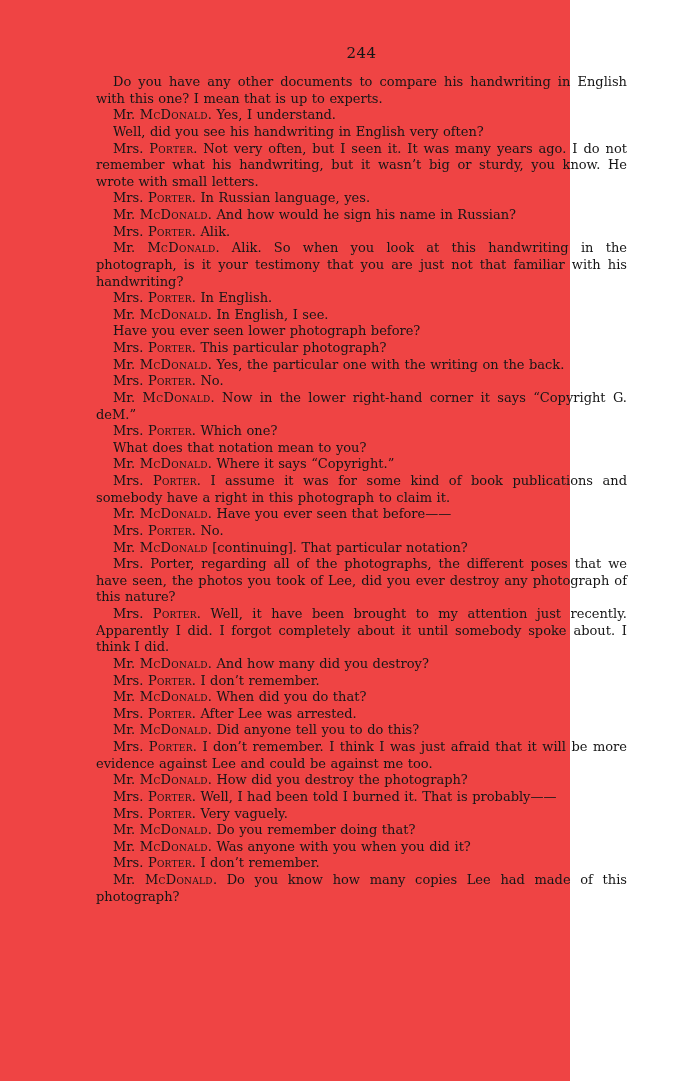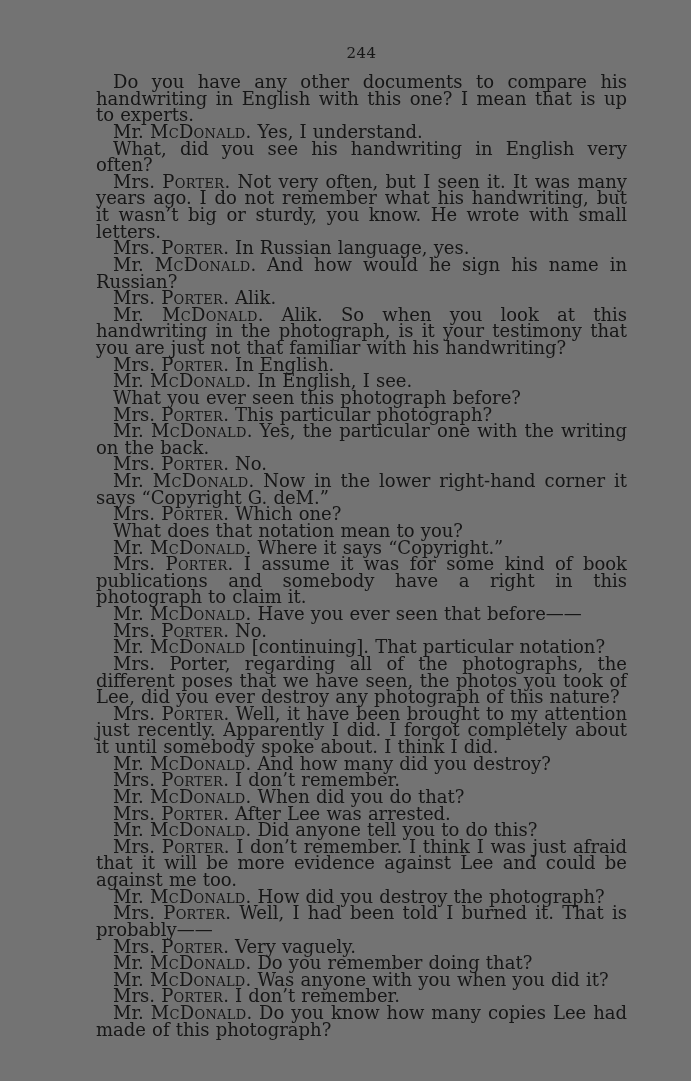--- a/index.html
+++ b/index.html
@@ -6,39 +6,39 @@
   body {
     width: 691px;
     height: 1081px;
     background: #ffffff;
     font-family: "DejaVu Serif", "Liberation Serif", serif;
     color: #161616;
     overflow: hidden;
   }
   .page {
     position: relative;
-    width: 691px;
+    width: 570px;
     height: 1081px;
-    background: #737373;
+    background: #ef4444;
   }
   .folio {
     position: absolute;
     top: 44px;
     left: 96px;
     width: 531px;
     text-align: center;
     font-size: 15px;
     letter-spacing: 0.5px;
   }
   .text-block {
     position: absolute;
     top: 74px;
     left: 96px;
     width: 531px;
-    font-size: 18px;
+    font-size: 13px;
     line-height: 16.62px;
     text-align: justify;
     text-justify: inter-word;
     word-spacing: 0.4px;
   }
   .para {
     margin: 0;
     padding: 0;
     text-indent: 17px;
   }
@@ -48,29 +48,29 @@
   }
 </style>
 </head>
 <body>
 
 <div class="page">
   <div class="folio">244</div>
   <div class="text-block" id="text-block">
       <p class="para">Do you have any other documents to compare his handwriting in English with this one? I mean that is up to experts.</p>
       <p class="para">Mr. <span class="smallcaps">McDonald</span>. Yes, I understand.</p>
-      <p class="para">What, did you see his handwriting in English very often?</p>
+      <p class="para">Well, did you see his handwriting in English very often?</p>
       <p class="para">Mrs. <span class="smallcaps">Porter</span>. Not very often, but I seen it. It was many years ago. I do not remember what his handwriting, but it wasn’t big or sturdy, you know. He wrote with small letters.</p>
       <p class="para">Mrs. <span class="smallcaps">Porter</span>. In Russian language, yes.</p>
       <p class="para">Mr. <span class="smallcaps">McDonald</span>. And how would he sign his name in Russian?</p>
       <p class="para">Mrs. <span class="smallcaps">Porter</span>. Alik.</p>
       <p class="para">Mr. <span class="smallcaps">McDonald</span>. Alik. So when you look at this handwriting in the photograph, is it your testimony that you are just not that familiar with his handwriting?</p>
       <p class="para">Mrs. <span class="smallcaps">Porter</span>. In English.</p>
       <p class="para">Mr. <span class="smallcaps">McDonald</span>. In English, I see.</p>
-      <p class="para">What you ever seen this photograph before?</p>
+      <p class="para">Have you ever seen lower photograph before?</p>
       <p class="para">Mrs. <span class="smallcaps">Porter</span>. This particular photograph?</p>
       <p class="para">Mr. <span class="smallcaps">McDonald</span>. Yes, the particular one with the writing on the back.</p>
       <p class="para">Mrs. <span class="smallcaps">Porter</span>. No.</p>
       <p class="para">Mr. <span class="smallcaps">McDonald</span>. Now in the lower right-hand corner it says “Copyright G. deM.”</p>
       <p class="para">Mrs. <span class="smallcaps">Porter</span>. Which one?</p>
       <p class="para">What does that notation mean to you?</p>
       <p class="para">Mr. <span class="smallcaps">McDonald</span>. Where it says “Copyright.”</p>
       <p class="para">Mrs. <span class="smallcaps">Porter</span>. I assume it was for some kind of book publications and somebody have a right in this photograph to claim it.</p>
       <p class="para">Mr. <span class="smallcaps">McDonald</span>. Have you ever seen that before——</p>
       <p class="para">Mrs. <span class="smallcaps">Porter</span>. No.</p>

